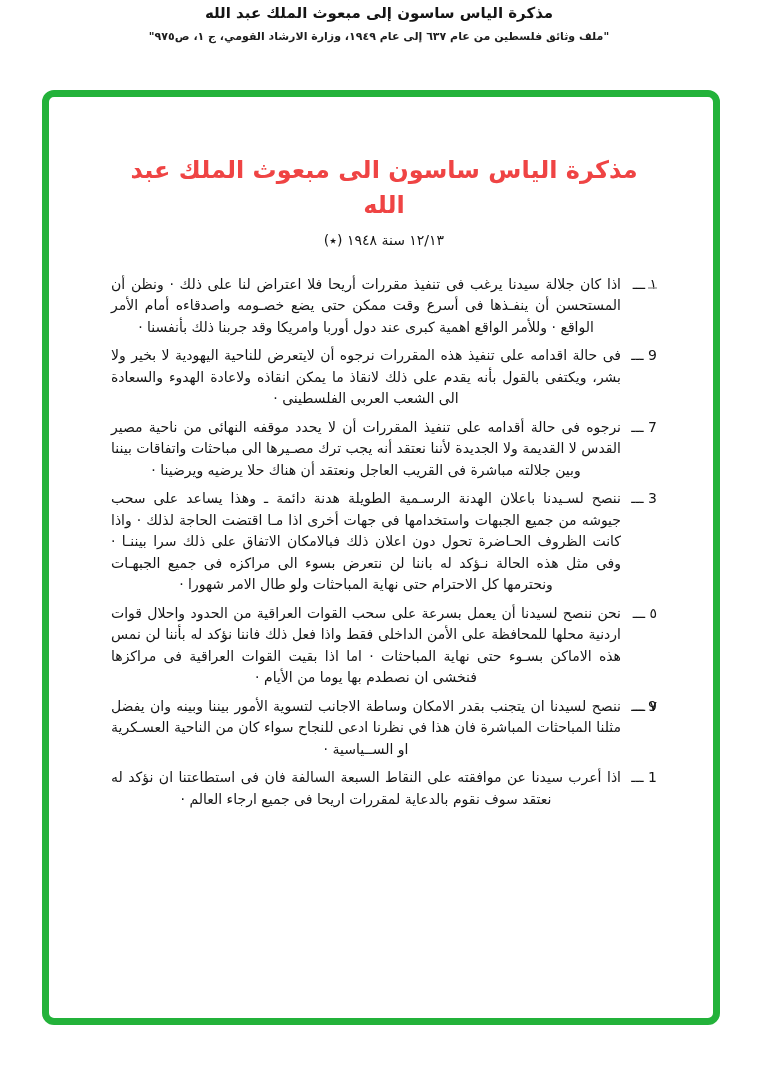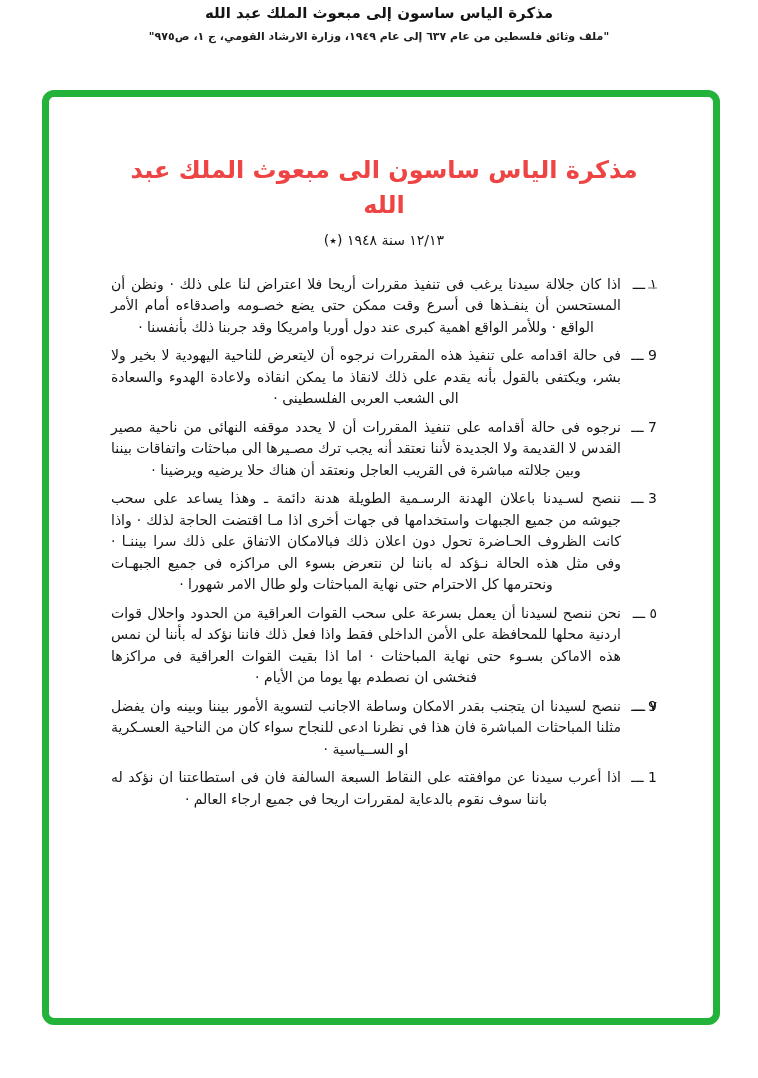--- a/index.html
+++ b/index.html
@@ -139,21 +139,21 @@
         </li>
         <li class="item">
           <span class="num">9 ـــ</span>
         </li>
         <li class="item">
           <span class="num">٧ ـــ</span>
           <span class="itext">ننصح لسيدنا ان يتجنب بقدر الامكان وساطة الاجانب لتسوية الأمور بيننا وبينه وان يفضل مثلنا المباحثات المباشرة فان هذا في نظرنا ادعى للنجاح سواء كان من الناحية العسـكرية او الســياسية ·</span>
         </li>
         <li class="item">
           <span class="num">1 ـــ</span>
-          <span class="itext">اذا أعرب سيدنا عن موافقته على النقاط السبعة السالفة فان فى استطاعتنا ان نؤكد له باننا سوف نقوم بالدعاية لمقررات اريحا فى جميع ارجاء العالم ·</span>
+          <span class="itext">اذا أعرب سيدنا عن موافقته على النقاط السبعة السالفة فان فى استطاعتنا ان نؤكد له نعتقد سوف نقوم بالدعاية لمقررات اريحا فى جميع ارجاء العالم ·</span>
         </li>
       </ol>
 
 
     </div>
   </div>
 
   <div class="artifact"></div>
 
 </div>

